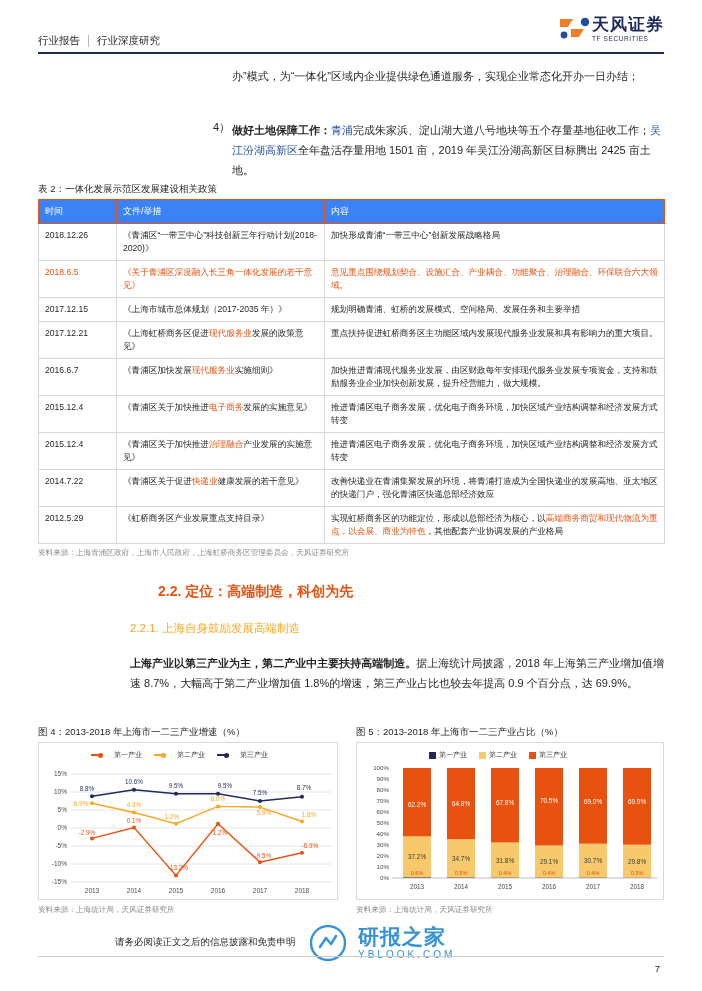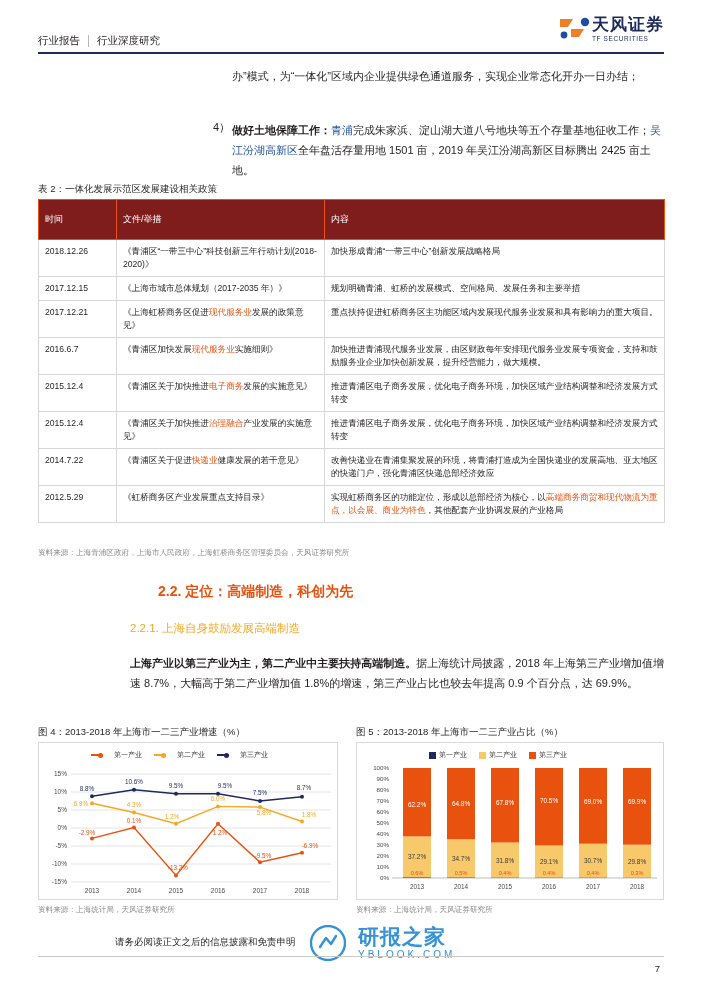--- a/index.html
+++ b/index.html
@@ -50,22 +50,22 @@
     position: absolute; left: 38px; top: 183px; font-size: 9.5px; color: #231f20;
   }
 
   
   table.policy {
     position: absolute; left: 38px; top: 199px; width: 626px;
     border-collapse: collapse; font-size: 8.6px; line-height: 13px;
     table-layout: fixed;
   }
   table.policy th {
-    background: #7f1d1d; color: #ffffff; font-weight: normal;
-    text-align: left; padding: 13px 6px; font-size: 9px;
+    background: #3b82f6; color: #ffffff; font-weight: normal;
+    text-align: left; padding: 5px 6px; font-size: 9px;
     border: 1px solid #e8520e;
   }
   table.policy td {
     border: 1px solid #d7d7d7; padding: 5px 6px; vertical-align: top;
     color: #231f20;
   }
   table.policy col.c1 { width: 78px; }
   table.policy col.c2 { width: 208px; }
   table.policy col.c3 { width: 340px; }
   tr.hl td { color: #e8520e; }
@@ -185,20 +185,25 @@
         <th>文件/举措</th>
         <th>内容</th>
       </tr>
     </thead>
     <tbody>
       <tr>
         <td>2018.12.26</td>
         <td>《青浦区“一带三中心”科技创新三年行动计划(2018-2020)》</td>
         <td>加快形成青浦“一带三中心”创新发展战略格局</td>
       </tr>
+      <tr class="hl">
+        <td>2018.6.5</td>
+        <td>《关于青浦区深度融入长三角一体化发展的若干意见》</td>
+        <td>意见重点围绕规划契合、设施汇合、产业耦合、功能聚合、治理融合、环保联合六大领域。</td>
+      </tr>
       <tr>
         <td>2017.12.15</td>
         <td>《上海市城市总体规划（2017-2035 年）》</td>
         <td>规划明确青浦、虹桥的发展模式、空间格局、发展任务和主要举措</td>
       </tr>
       <tr>
         <td>2017.12.21</td>
         <td>《上海虹桥商务区促进<span class="og">现代服务业</span>发展的政策意见》</td>
         <td>重点扶持促进虹桥商务区主功能区域内发展现代服务业发展和具有影响力的重大项目。</td>
       </tr>

